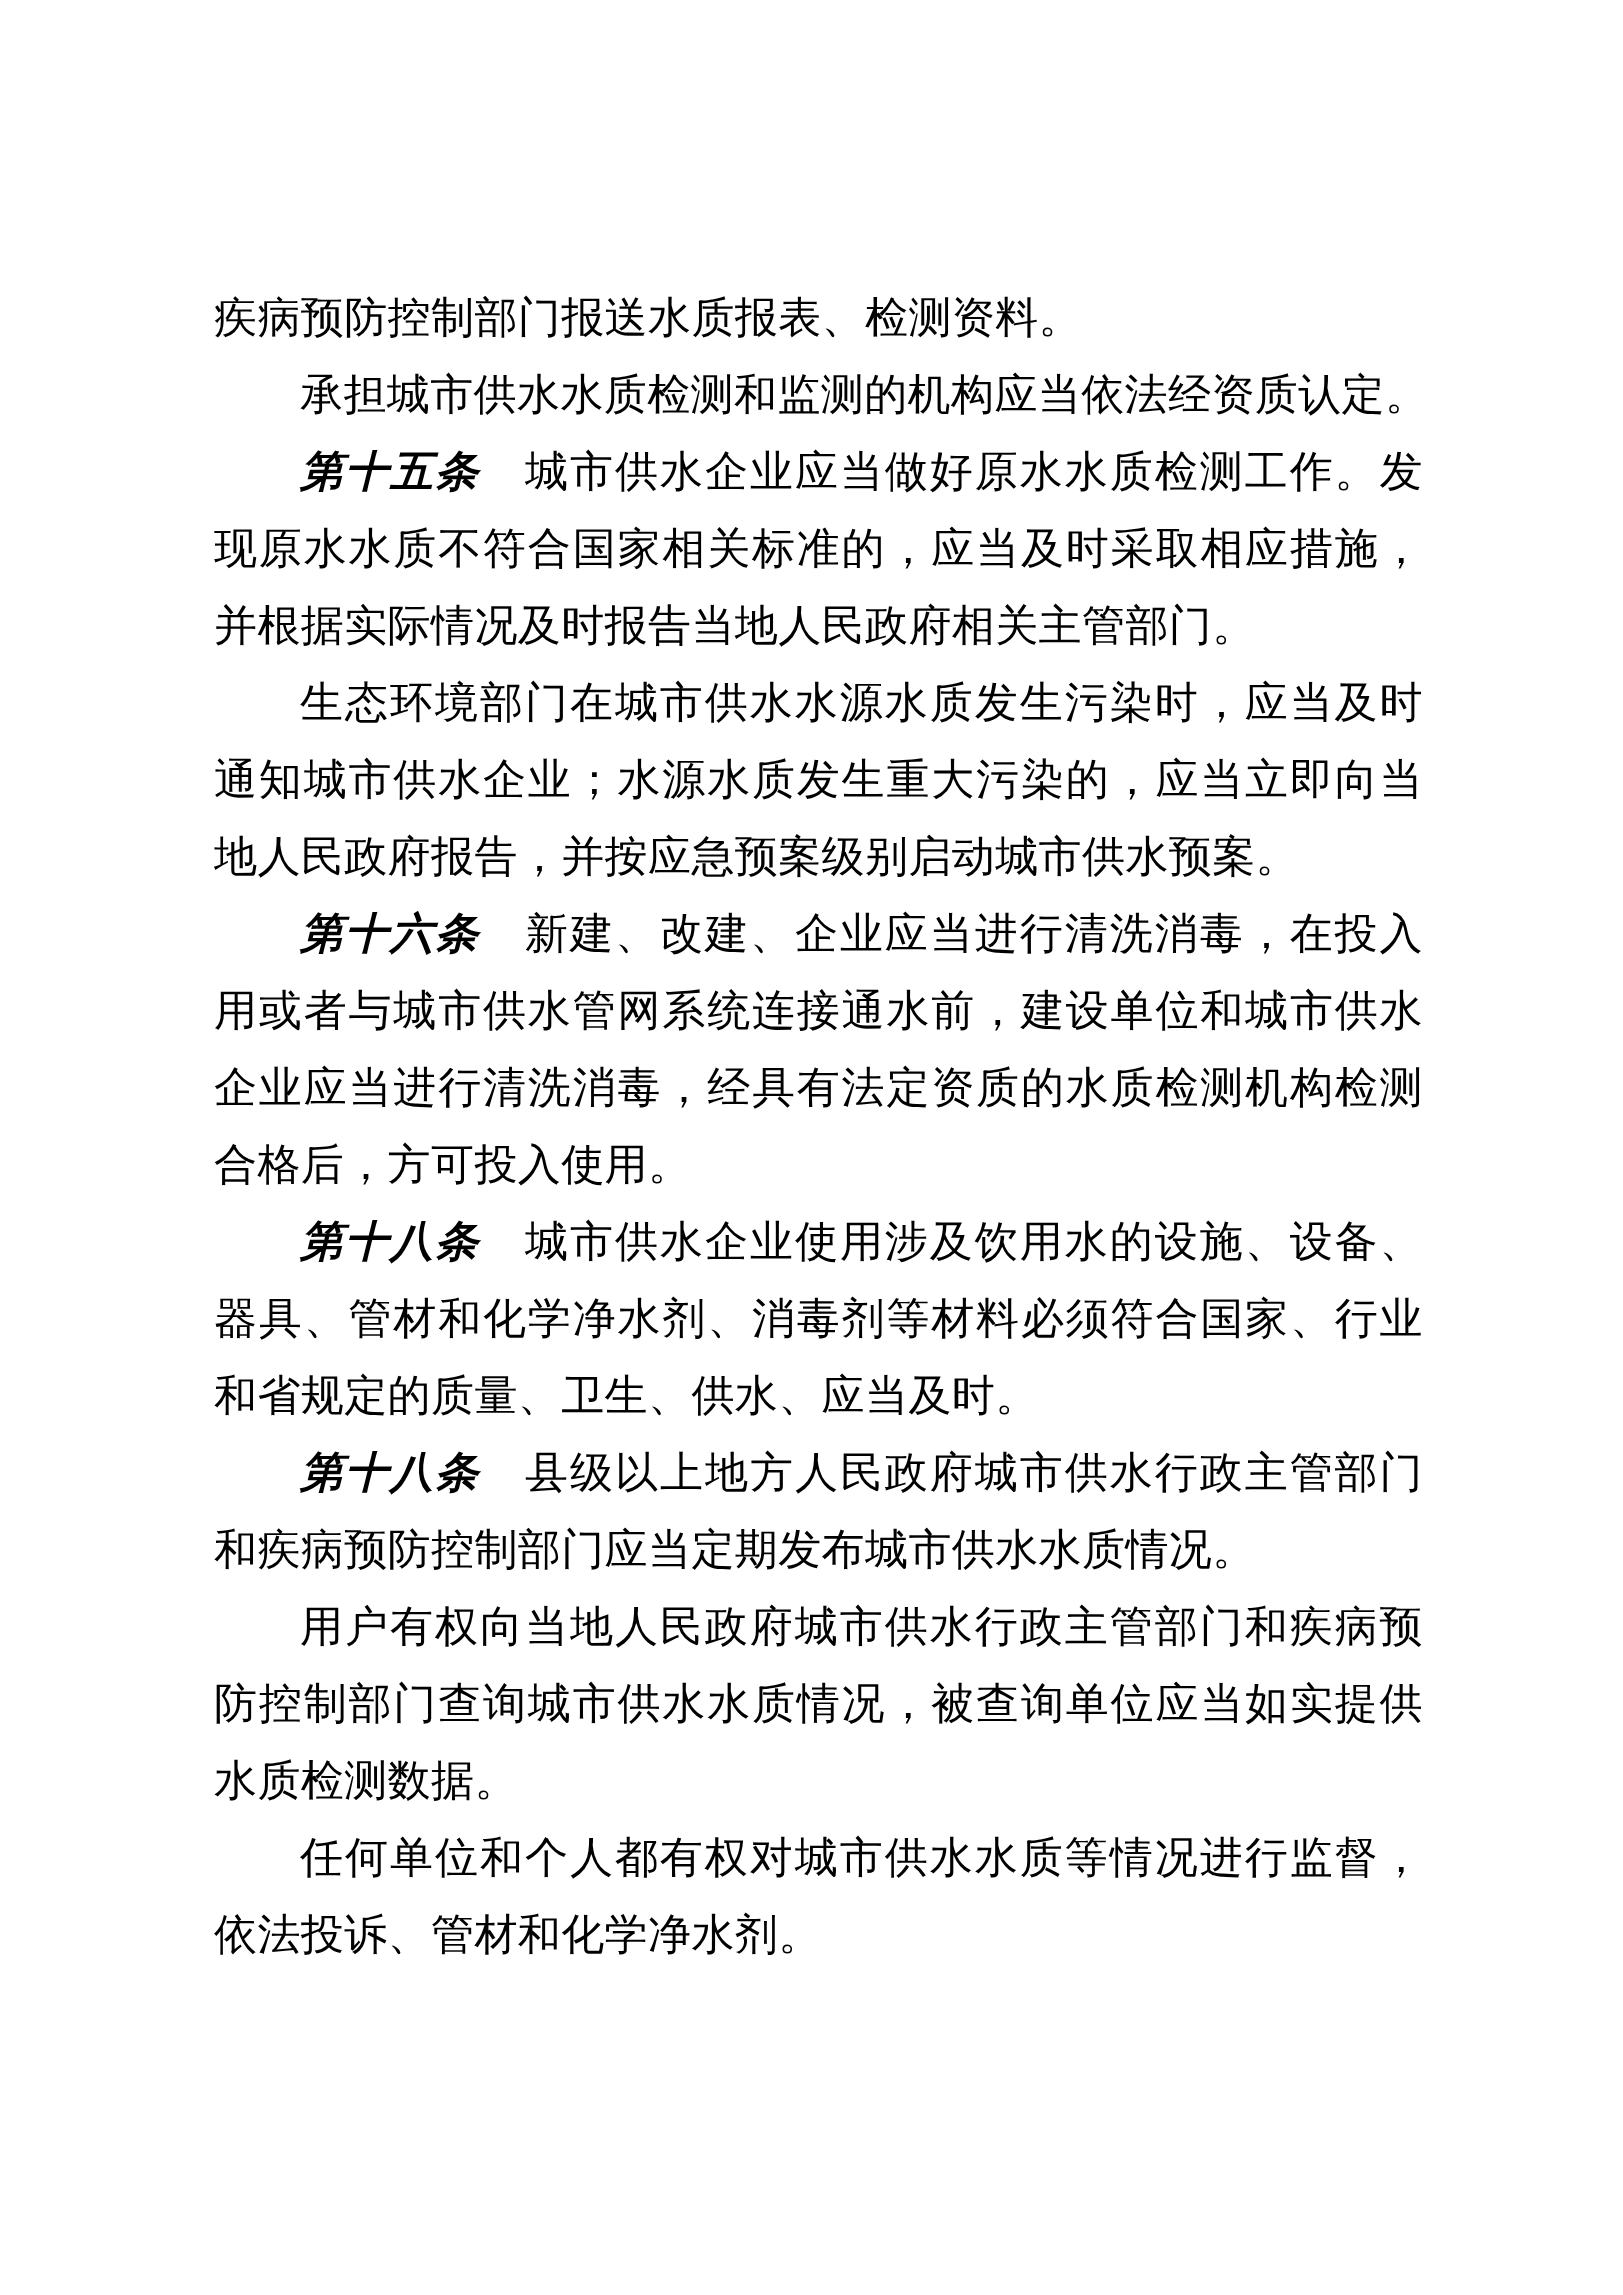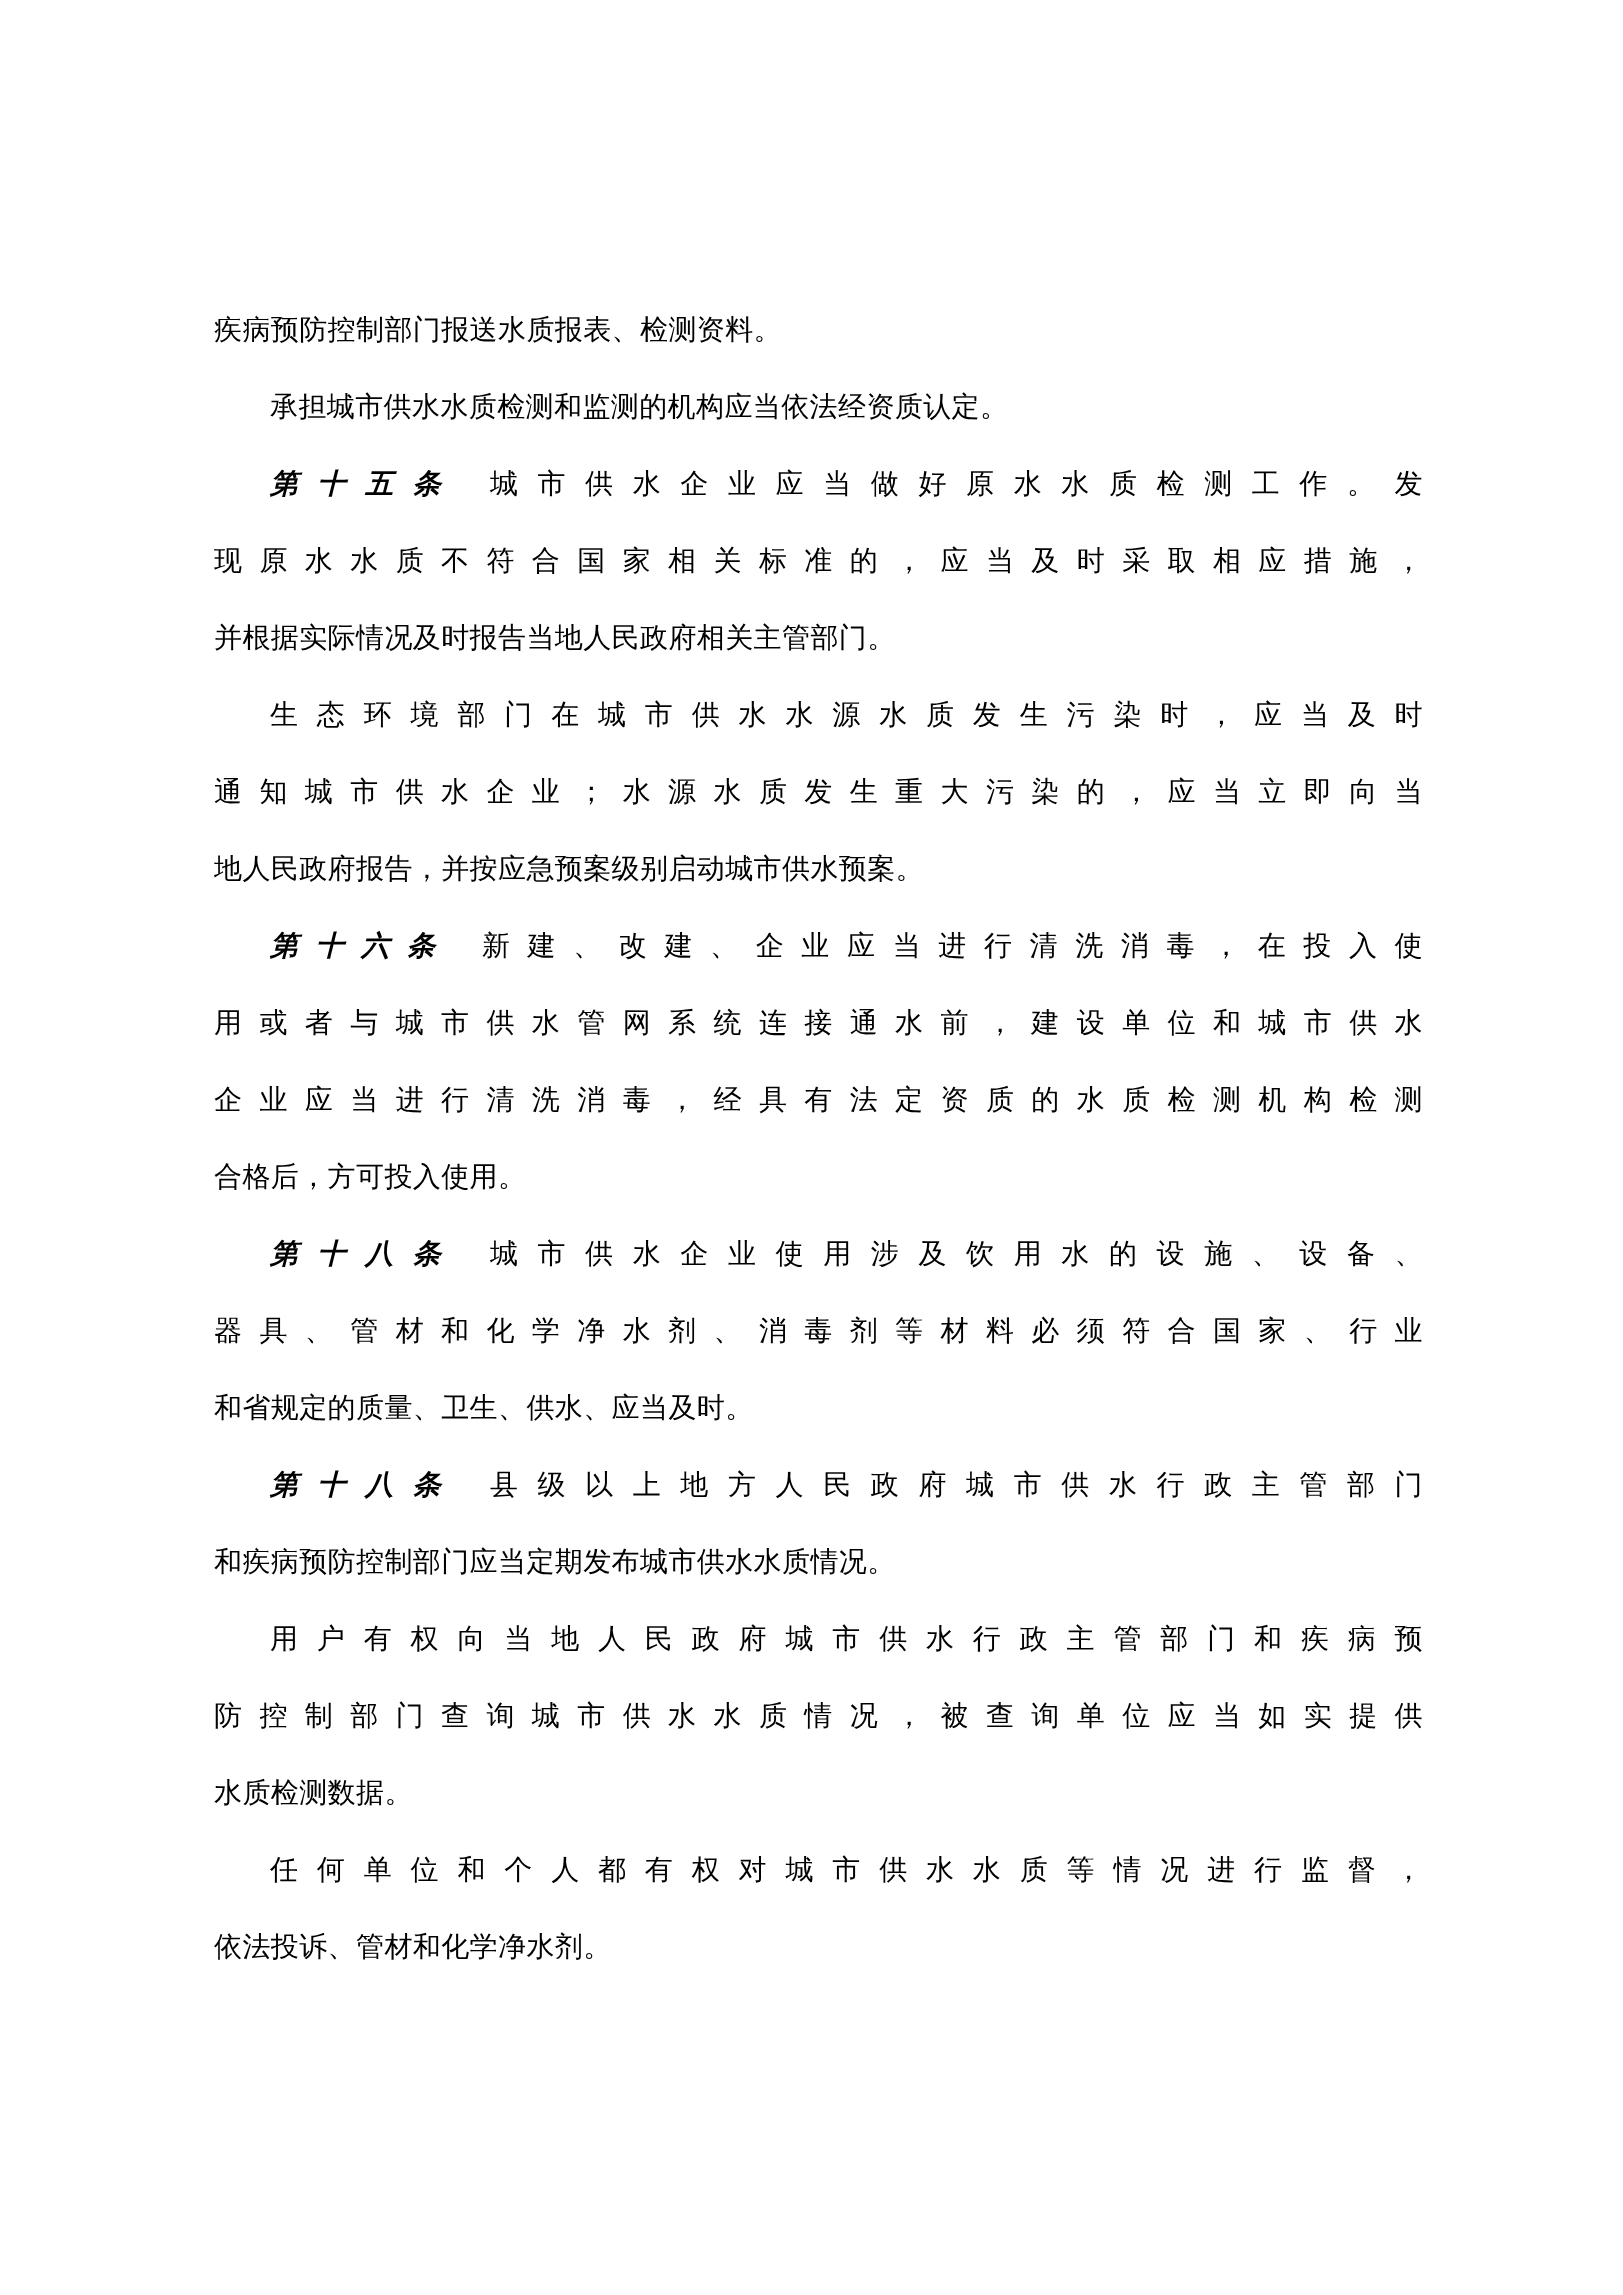--- a/index.html
+++ b/index.html
@@ -18,23 +18,23 @@
     position: absolute;
     left: 0; top: 0;
     width: 1623px;
     height: 2295px;
     background: #ffffff;
     overflow: hidden;
   }
   .text-block {
     position: absolute;
     left: 214px;
-    top: 291px;
+    top: 279px;
     width: 1209px;
-    font-size: 28px;
+    font-size: 43px;
     letter-spacing: 0.4px;
   }
   .line {
     height: 77px;
     line-height: 77px;
     text-align: justify;
     text-align-last: justify;
     overflow: hidden;
   }
   .line.last {

